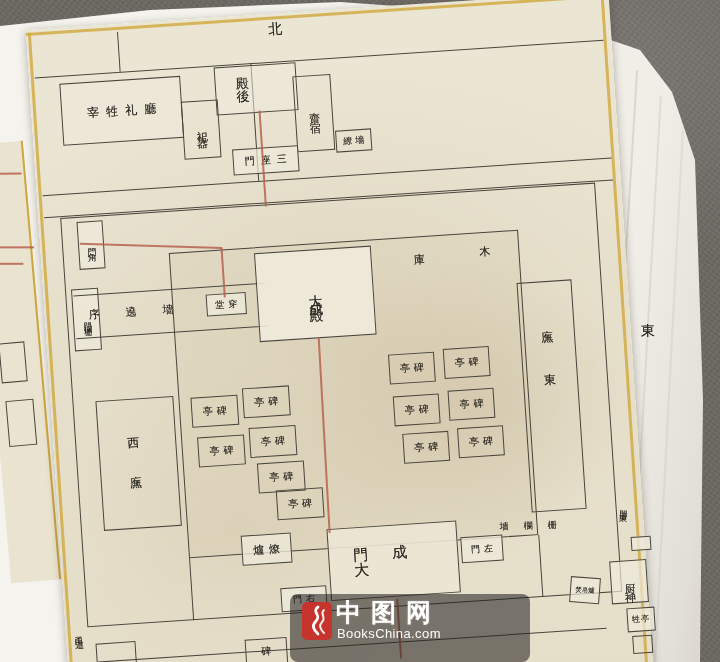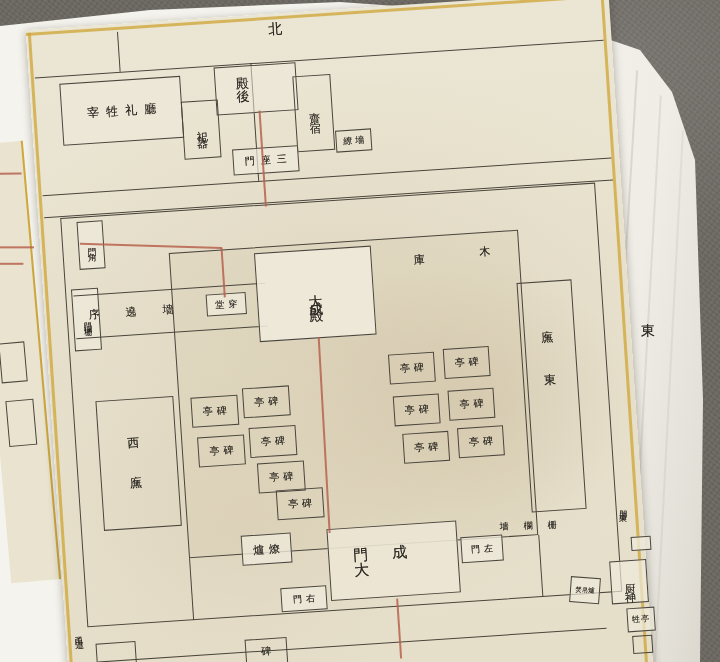--- a/index.html
+++ b/index.html
@@ -202,14 +202,25 @@
     <span class="hw vtx abs" style="left:8px;top:611px;font-size:9px;letter-spacing:4px;">甬道</span>
     <div class="rect" style="left:29px;top:627px;width:40px;height:24px;"></div>
 
     <div class="rl" style="left:227px;top:106px;width:1.6px;height:96px;"></div>
     <div class="rl" style="left:40px;top:226px;width:142px;height:1.6px;transform:rotate(5.5deg);transform-origin:0 0;"></div>
     <div class="rl" style="left:180px;top:240px;width:1.6px;height:50px;"></div>
     <div class="rl" style="left:270px;top:336px;width:1.6px;height:196px;transform:rotate(0.6deg);"></div>
     <div class="rl" style="left:332px;top:602px;width:1.6px;height:60px;"></div>
   </div>
 
+  <div id="wm">
+    <div id="wm-logo">
+      <svg width="30" height="38" viewBox="0 0 30 38">
+        <rect x="0" y="0" width="30" height="38" rx="5" fill="#c7342d"></rect>
+        <path d="M16 5 C9 10 20 13 14 19 C9 24 12 28 16 32" fill="none" stroke="#ffffff" stroke-width="2.8" stroke-linecap="round"></path>
+        <path d="M22 8 C17 12 25 15 20 20 C16 24 19 28 22 31" fill="none" stroke="#ffffff" stroke-width="2" stroke-linecap="round" opacity="0.92"></path>
+      </svg>
+    </div>
+    <div id="wm-brand">中图网</div>
+    <div id="wm-url">BooksChina.com</div>
+  </div>
 
 </div>
 
 </body></html>

